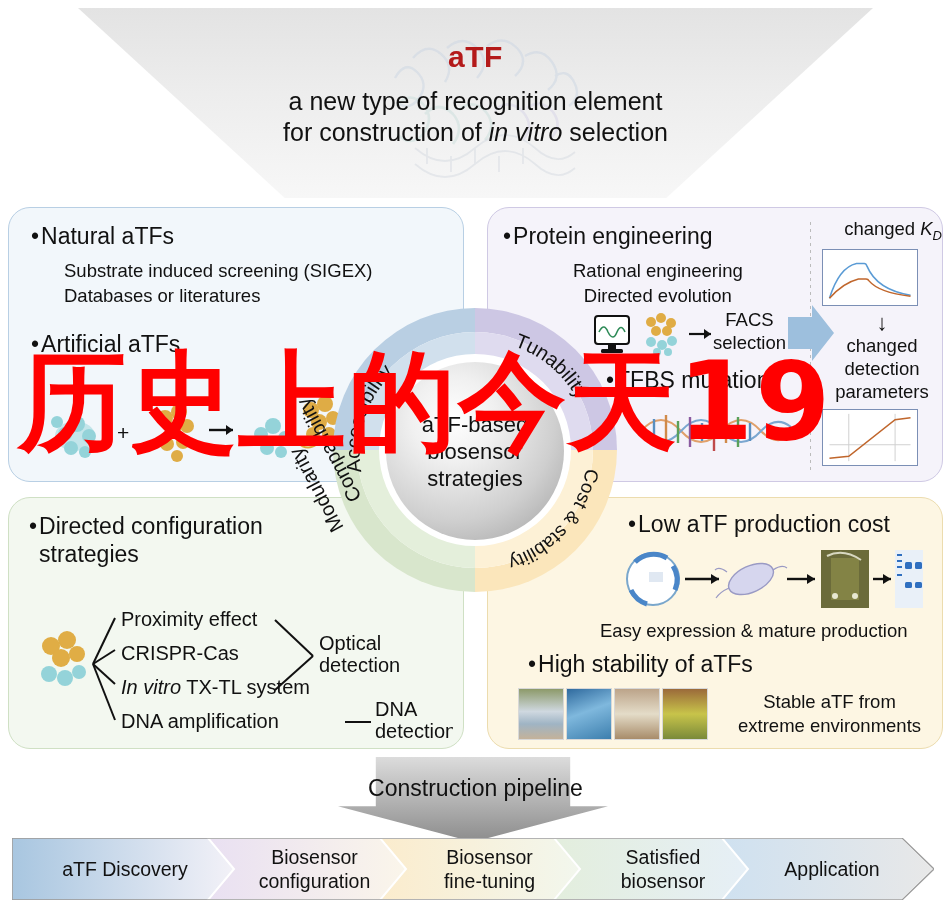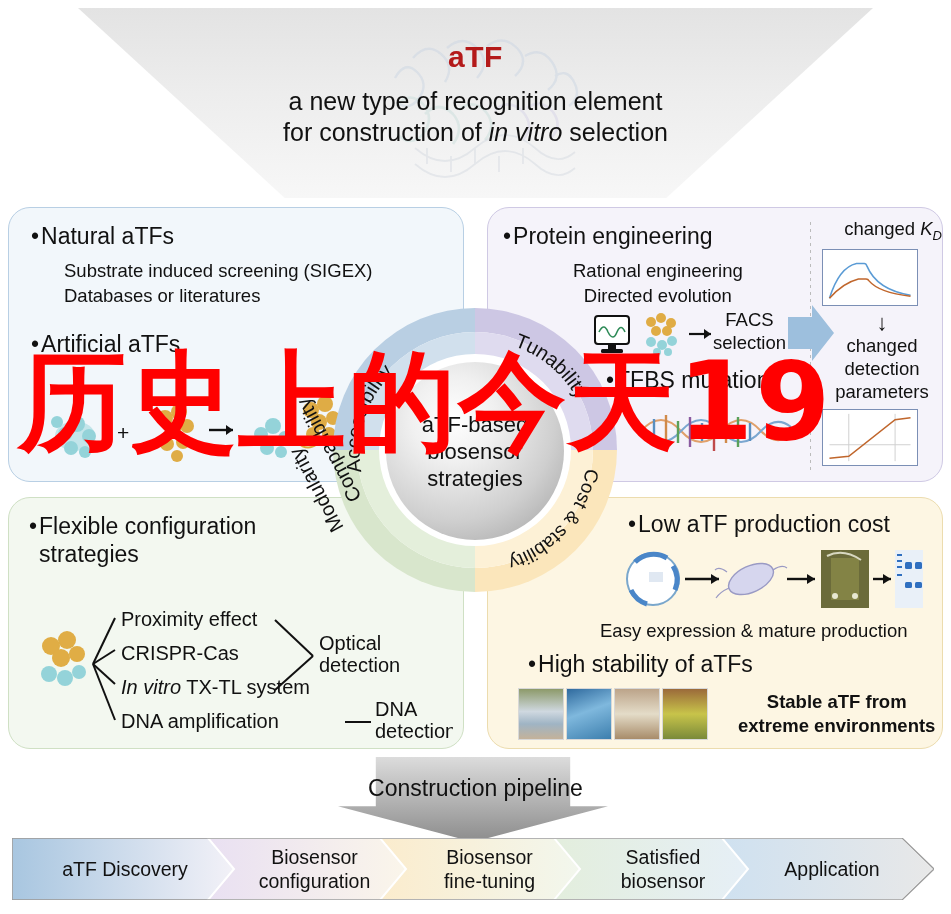--- a/index.html
+++ b/index.html
@@ -119,21 +119,21 @@
   .bl-head { position: absolute; left: 20px; top: 14px; width: 300px; }
   .bl-tree { position: absolute; left: 14px; top: 96px; width: 430px; height: 145px; }
 
   
   .br-head { position: absolute; left: 140px; top: 12px; }
   .br-pics { position: absolute; left: 135px; top: 48px; width: 300px; height: 66px; }
   .br-sub  { position: absolute; left: 112px; top: 120px; }
   .br-head2{ position: absolute; left: 40px; top: 152px; }
   .br-env  { position: absolute; left: 30px; top: 190px; width: 195px; height: 52px; }
   .br-env div{ width:46px; height:52px; float:left; margin-right:2px; border:1px solid #d8d8d8;}
-  .br-stable{ position:absolute; left: 250px; top: 192px; font-size:18.5px; line-height:24px; text-align:center; color:#111;font-weight:bold;}
+  .br-stable{ position:absolute; left: 250px; top: 192px; font-size:18.5px; line-height:24px; text-align:center; color:#111;}
 
   
   .wheel {
     position: absolute; left: 325px; top: 300px;
     width: 300px; height: 300px; z-index: 6;
   }
   .wheel-core {
     position: absolute; left: 386px; top: 362px;
     width: 178px; height: 178px; border-radius: 50%;
     background: radial-gradient(circle at 38% 32%, #ffffff 0%, #f0f0f0 26%, #cfcfcf 62%, #9d9d9d 100%);
@@ -402,21 +402,21 @@
         <line x1="6" y1="36" x2="90" y2="36" stroke="#cfcfcf" stroke-width="1"></line>
         <path d="M6 50 L26 48 L74 10 L90 8" stroke="#c0662c" stroke-width="1.6" fill="none"></path>
       </svg>
     </div>
   </div>
 
   <div class="panel panel-bl">
     <div class="bullet bl-head">
       <span class="dot">•</span>
       <span>
-        <span>Flexible configuration</span><br>
+        <span>Directed configuration</span><br>
         <span>strategies</span>
       </span>
     </div>
 
     <svg class="bl-tree" viewBox="0 0 430 145">
       <g fill="#dfa93c" opacity=".95">
         <circle cx="28" cy="52" r="9"></circle>
           <circle cx="44" cy="46" r="9"></circle>
           <circle cx="38" cy="64" r="9"></circle>
         <circle cx="54" cy="60" r="8"></circle>

